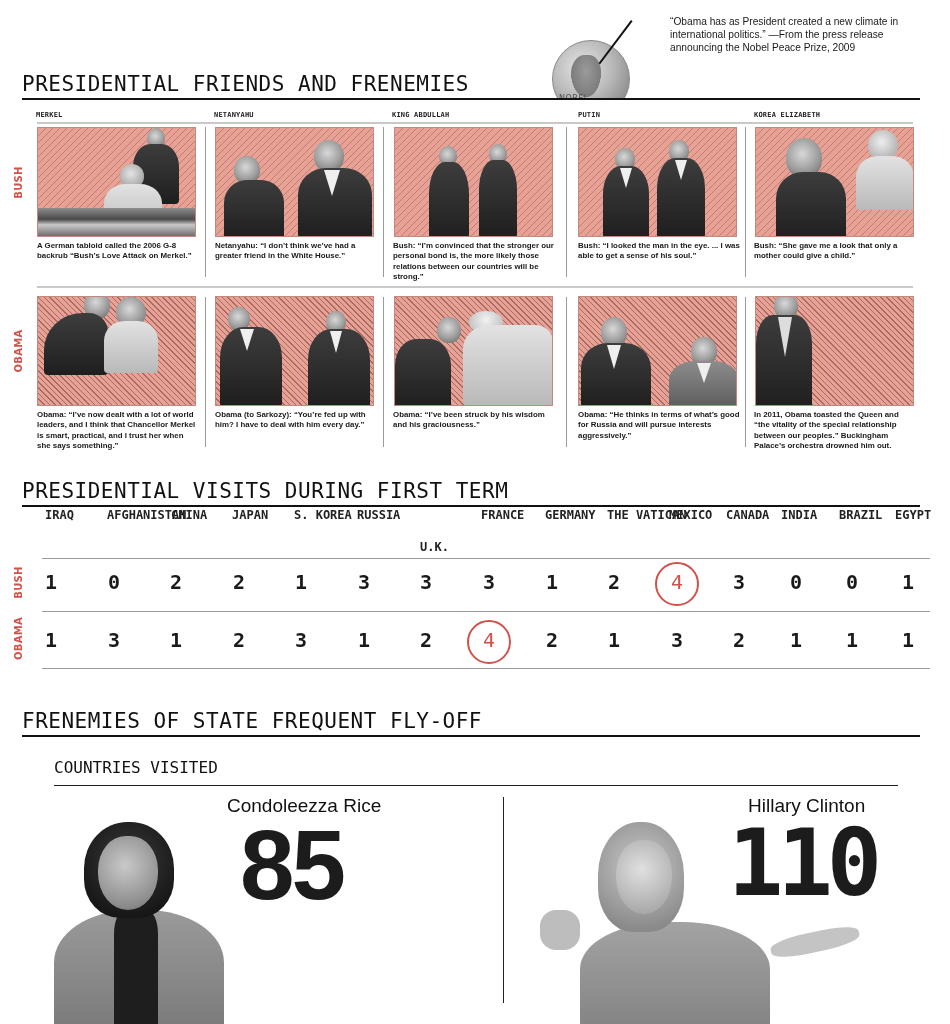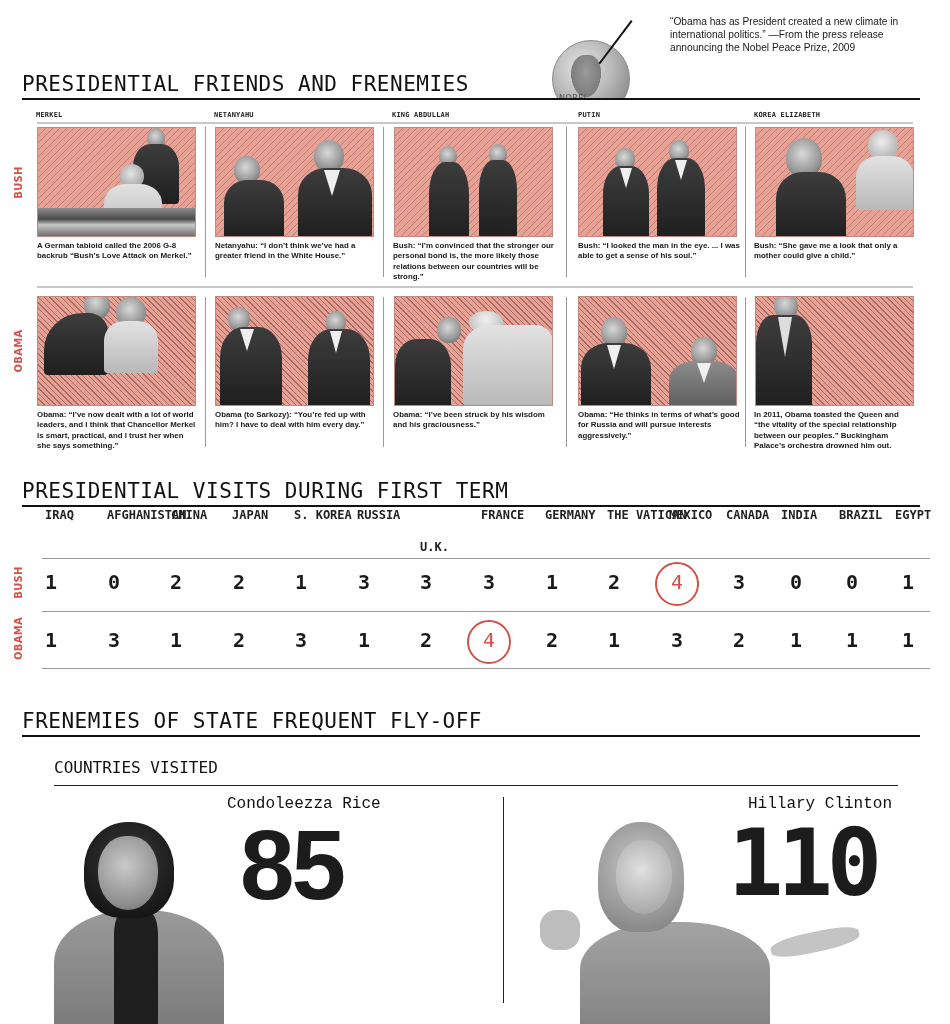--- a/index.html
+++ b/index.html
@@ -121,22 +121,22 @@
   
   .sub-title {
     position: absolute; left: 54px; top: 758px;
     font-family: "DejaVu Sans Mono", "Liberation Mono", monospace;
     font-size: 16px; color: #111;
   }
   .sub-rule { position: absolute; left: 54px; top: 785px; width: 844px; height: 1px; background: #222; }
   .vdivider { position: absolute; left: 503px; top: 797px; width: 1px; height: 206px; background: #222; }
   .sec-name {
     position: absolute;
-    font-family: Liberation Mono, monospace;
-    font-size: 16px; color: #111;
+    font-family: Liberation Sans, sans-serif;
+    font-size: 19px; color: #111;
   }
   .big-num {
     position: absolute; color: #1c1c1c; line-height: 1;
   }
   .big-num.rice {
     left: 240px; top: 816px;
     font-family: "Liberation Sans", sans-serif; font-weight: bold; font-size: 98px; letter-spacing: -3px;
   }
   .big-num.clinton {
     left: 728px; top: 818px;

